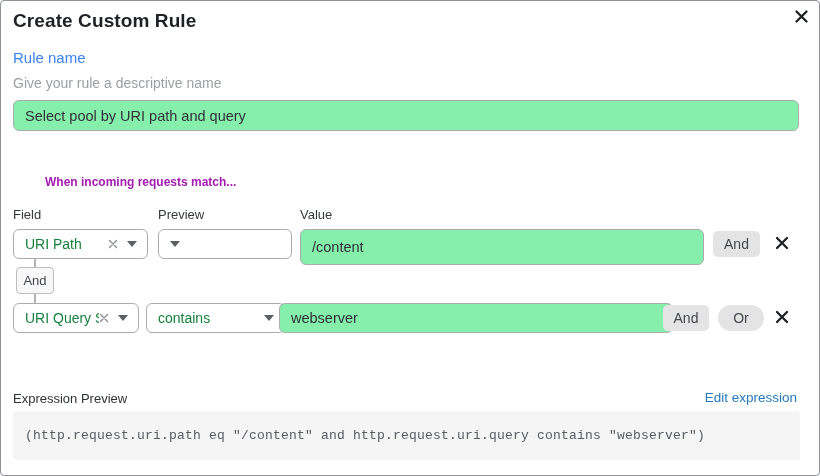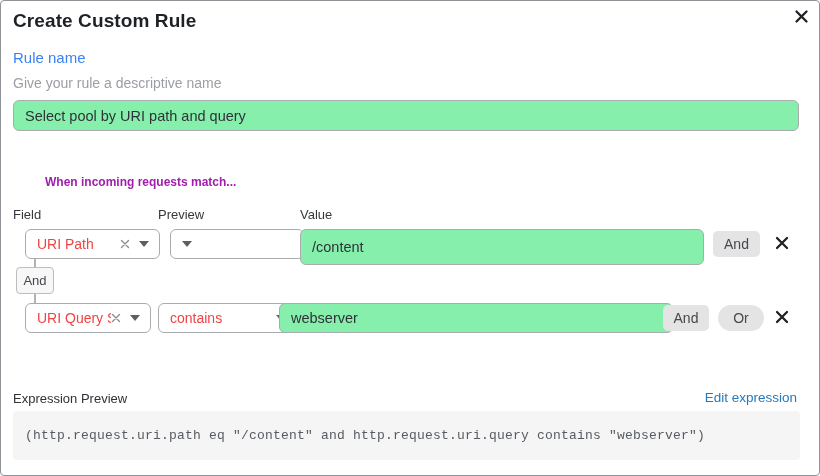--- a/index.html
+++ b/index.html
@@ -29,22 +29,22 @@
   .rule-input { left: 12px; top: 99px; width: 786px; height: 31px; }
 
   .match-heading { left: 12px; top: 174px; font-size: 12px; font-weight: 700; color: #a21caf; margin-left: 32px; }
   .col-label { top: 206px; font-size: 13px; color: #36393b; }
   .col-field    { left: 12px; }
   .col-operator { left: 157px; }
   .col-value    { left: 299px; }
 
   .select {
     border: 1px solid #a9acaf; border-radius: 6px; background: #fff;
-    display: flex; align-items: center; font-size: 14px; color: #ef4444;
-    padding: 0 10px 0 11px; cursor: pointer; height: 30px; margin-left: 12px;
+    display: flex; align-items: center; font-size: 14px; color: #15803d;
+    padding: 0 10px 0 11px; cursor: pointer; height: 30px;
   }
   .select .lbl { flex: 1 1 auto; white-space: nowrap; overflow: hidden; }
   .select .ctrls { display: flex; align-items: center; gap: 9px; flex: 0 0 auto; }
   .caret { width: 0; height: 0; border-left: 5px solid transparent; border-right: 5px solid transparent; border-top: 6px solid #5c6065; }
   .clear-x { display: flex; align-items: center; }
 
   .f1 { left: 12px;  top: 228px; width: 135px; }
   .o1 { left: 157px; top: 228px; width: 134px; }
   .v1 { left: 299px; top: 228px; width: 404px; height: 36px; }
   .and1 { left: 712px; top: 230px; width: 47px; }

